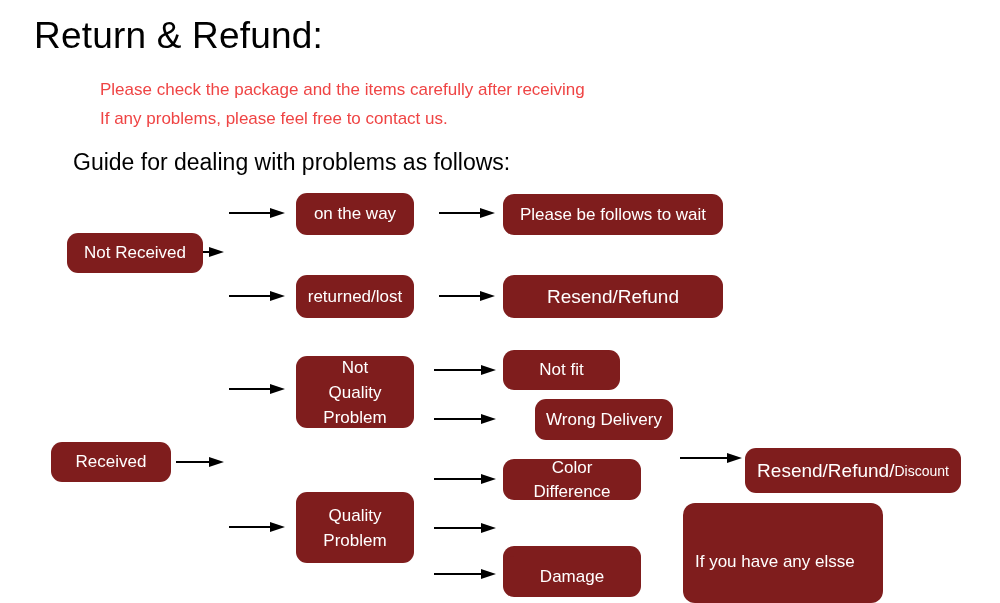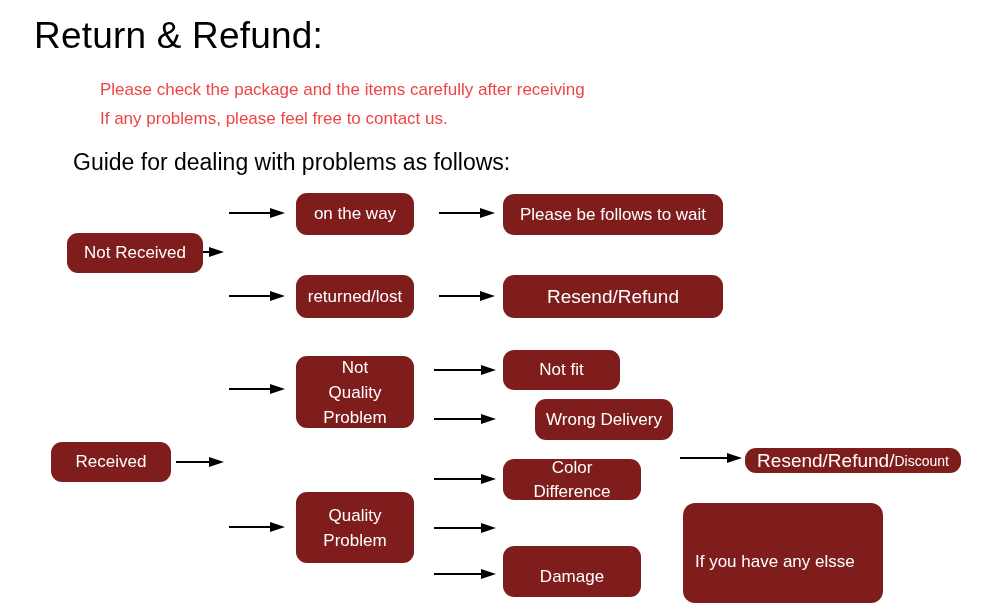--- a/index.html
+++ b/index.html
@@ -210,21 +210,21 @@
 
   <div class="node multiline" style="left:296px; top:492px; width:118px; height:71px;">Quality
 Problem</div>
 
   <div class="node" style="left:503px; top:459px; width:138px; height:41px;">Color Difference</div>
 
   <div class="node" style="left:503px; top:508px; width:138px; height:41px;margin-top:38px;">Quality Defect</div>
 
   <div class="node" style="left:503px; top:556px; width:138px; height:41px;">Damage</div>
 
-  <div class="node" style="left:745px; top:448px; width:216px; height:25px; font-size:19px;">
+  <div class="node" style="left:745px; top:448px; width:216px; height:45px; font-size:19px;">
     <span>Resend/Refund/</span><span class="small">Discount</span>
   </div>
 
   <div class="node note" style="left:683px; top:503px; width:200px; height:100px;">
     <div>
       <div>If you have any elsse</div>
       
       
     </div>
   </div>

